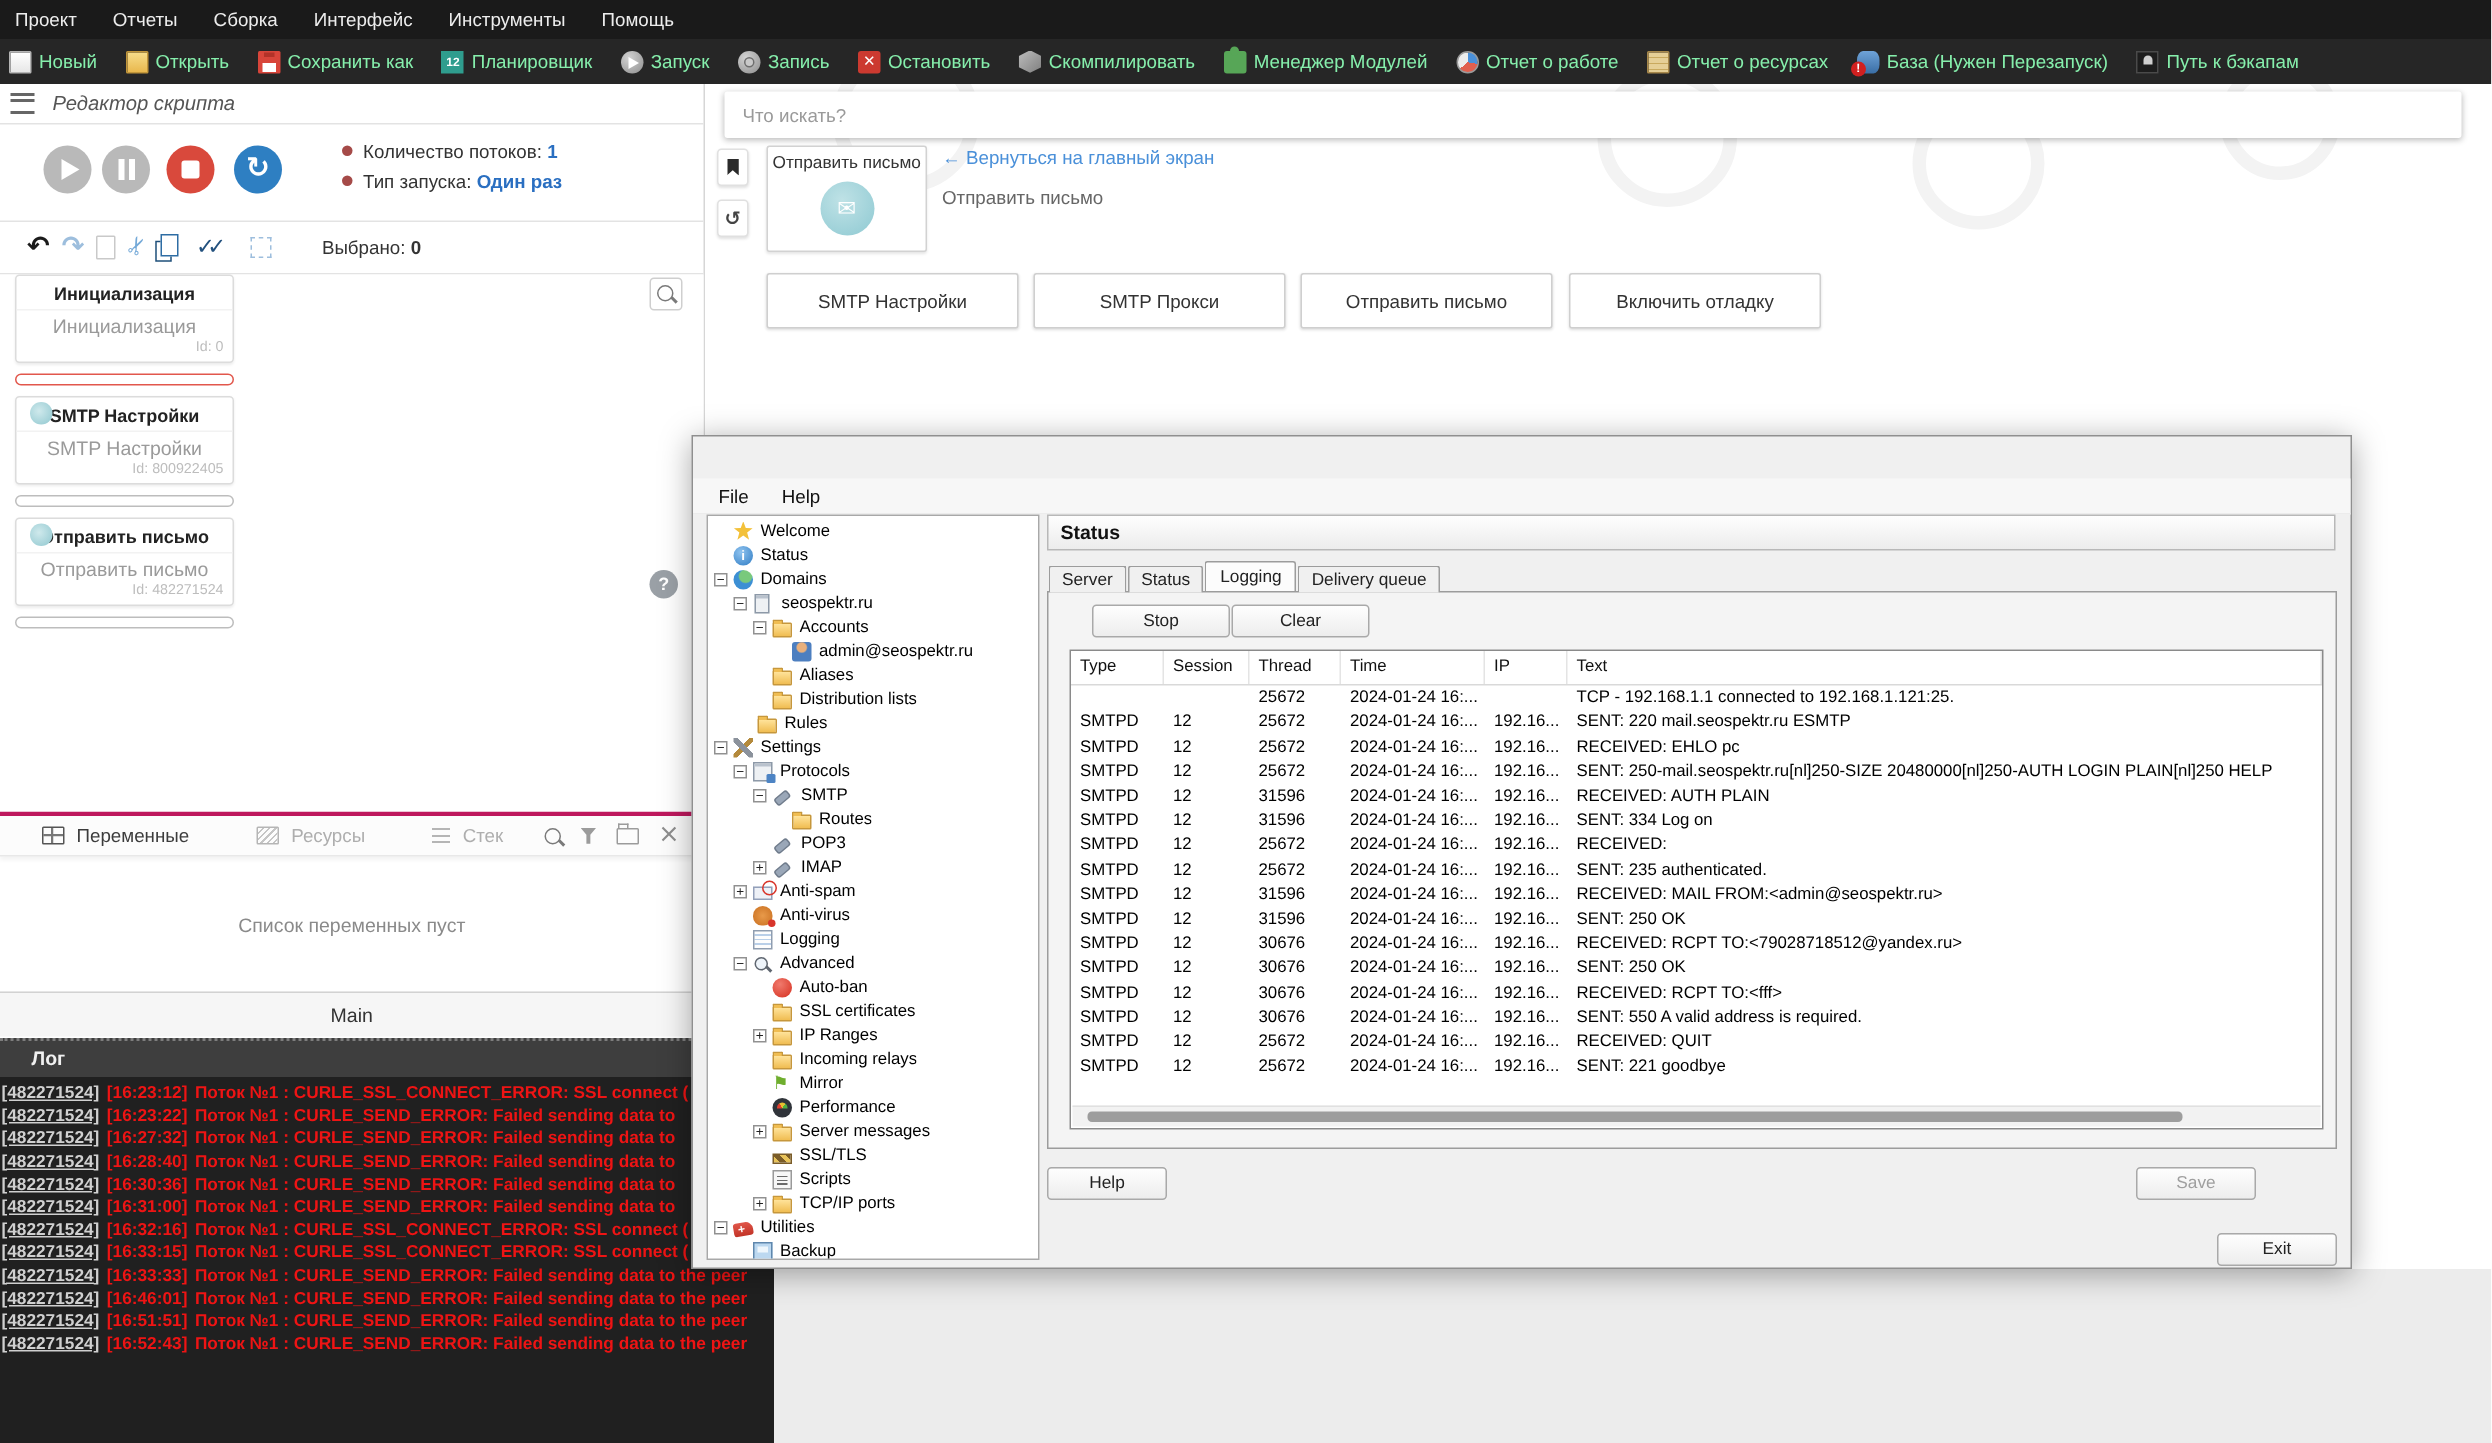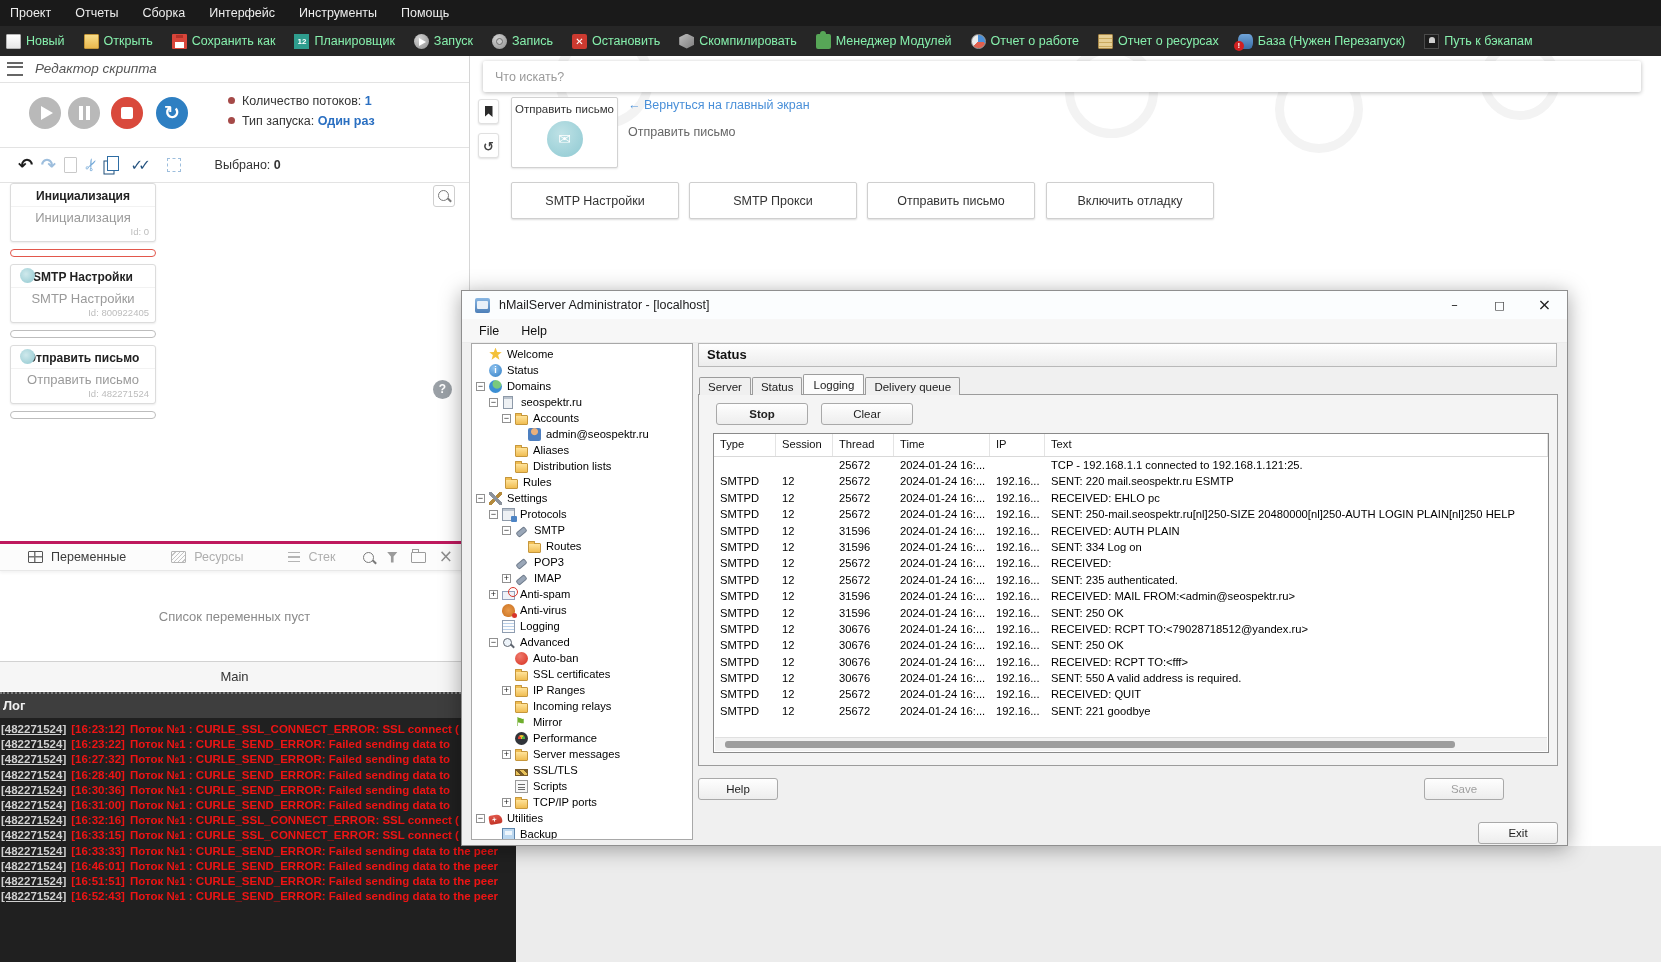--- a/index.html
+++ b/index.html
@@ -89,21 +89,21 @@
   .vt-actions{margin-left:auto;display:flex;align-items:center;gap:13px;padding-right:16px;}
   .funnel{width:11px;height:11px;background:#9b9b9b;clip-path:polygon(0 0,100% 0,62% 45%,62% 100%,38% 100%,38% 45%);}
   .folder-o{width:13px;height:9px;border:1.5px solid #9b9b9b;border-radius:1px;position:relative;box-sizing:content-box;}
   .folder-o::before{content:"";position:absolute;top:-4px;left:0;width:5px;height:2px;border:1.5px solid #9b9b9b;border-bottom:none;}
   .closex::before{content:"×";font:17px/1 "DejaVu Sans",sans-serif;color:#8e8e8e;}
   .se-empty{height:90px;display:flex;align-items:center;justify-content:center;color:#8a8a8a;font-size:13px;}
   .se-main{height:30px;background:#f6f6f6;border-top:1px solid #d2d2d2;text-align:center;line-height:29px;font-size:13px;color:#333;box-sizing:border-box;}
 
   
   .log-panel{position:absolute;left:0;top:692px;width:516px;height:270px;background:#202020;z-index:6;}
-  .log-header{height:26px;background:#3e3e3e;border-top:2px dotted #7d7d7d;color:#f0f0f0;font-weight:bold;font-size:13px;line-height:24px;padding-left:3px;box-sizing:border-box;}
+  .log-header{height:26px;background:#3e3e3e;border-top:2px dotted #7d7d7d;color:#f0f0f0;font-weight:bold;font-size:13px;line-height:24px;padding-left:21px;box-sizing:border-box;}
   .log-body{padding:4px 0 0 1px;overflow:hidden;height:240px;}
   .log-line{white-space:nowrap;overflow:hidden;height:15.2px;font-size:11.5px;font-weight:bold;line-height:15.2px;}
   .lid{color:#d0d0d0;text-decoration:underline;margin-right:5px;cursor:pointer;}
   .ltime{color:#ee1414;margin-right:5px;}
   .ltxt{color:#ee1414;}
 
   
   .right-area{position:absolute;left:470px;top:55px;width:1191px;height:907px;background:#fff;z-index:0;overflow:hidden;}
   .deco{position:absolute;border:9px solid #f3f3f3;border-radius:50%;}
   .search-input{position:absolute;left:13px;top:6px;width:1158px;height:31px;border:none;outline:none;box-shadow:0 1px 4px rgba(0,0,0,.28);border-radius:2px;padding:0 12px;font-size:12.5px;color:#333;box-sizing:border-box;background:#fff;font-family:inherit;}
@@ -171,21 +171,21 @@
   .backup-icon{background:#bcd8f0;border:1px solid #5f87ad;}
   .backup-icon::before{content:"";position:absolute;left:2px;right:2px;top:2px;height:4px;background:#eef6fc;}
   .tlabel{overflow:hidden;}
 
   .hm-heading{position:absolute;left:236px;top:52px;width:859px;height:24px;background:linear-gradient(#fefefe,#ececec);border:1px solid #b8b8b8;box-sizing:border-box;font-weight:bold;font-size:13px;line-height:22px;padding-left:8px;color:#111;}
   .hm-tabs{position:absolute;left:237px;top:83px;height:21px;z-index:2;}
   .hmtab{display:inline-block;vertical-align:bottom;border:1px solid #9c9c9c;border-bottom:none;background:#f0f0f0;font-size:11.5px;color:#222;padding:3px 8px 2px;margin-right:1px;border-radius:2px 2px 0 0;position:relative;top:1px;}
   .hmtab.active{background:#fcfcfc;padding:4px 9px 3px;top:0;}
   .hm-tabpage{position:absolute;left:236px;top:103px;width:860px;height:372px;border:1px solid #9c9c9c;background:#f4f4f4;box-sizing:border-box;z-index:1;}
   .win-btn{position:absolute;height:22px;background:linear-gradient(#fefefe,#ededed);border:1px solid #a9a9a9;border-radius:3px;font-size:11.5px;color:#222;font-family:inherit;padding:0;z-index:3;}
-  .hm-stop{left:254px;top:112px;width:92px;font-weight:bold;}
+  .hm-stop{left:266px;top:112px;width:92px;}
   .hm-clear{left:359px;top:112px;width:92px;}
   .hm-help{left:236px;top:487px;width:80px;}
   .hm-save{left:962px;top:487px;width:80px;color:#9f9f9f;}
   .hm-exit{left:1016px;top:531px;width:80px;}
   .hm-table{position:absolute;left:251px;top:142px;width:836px;height:320px;background:#fff;border:1px solid #8a8a8a;box-sizing:border-box;z-index:2;overflow:hidden;}
   .thead{display:flex;height:22px;border-bottom:1px solid #d9d9d9;}
   .th{font-size:11.2px;color:#111;line-height:21px;padding-left:6px;border-right:1px solid #e4e4e4;box-sizing:border-box;overflow:hidden;white-space:nowrap;}
   .trowt{display:flex;height:16.4px;}
   .td{font-size:11.2px;color:#000;line-height:16.4px;padding-left:6px;box-sizing:border-box;white-space:nowrap;overflow:hidden;}
   .c0{width:62px;flex:none;}.c1{width:57px;flex:none;}.c2{width:61px;flex:none;}.c3{width:96px;flex:none;}.c4{width:55px;flex:none;}.c5{flex:1;min-width:0;}
@@ -370,29 +370,20 @@
     <div class="desc">Отправить письмо</div>
     <div id="actionbtns">
         <div class="action-btn" style="left: 41px;">SMTP Настройки</div>
         <div class="action-btn" style="left: 219px;">SMTP Прокси</div>
         <div class="action-btn" style="left: 397px;">Отправить письмо</div>
         <div class="action-btn" style="left: 576px;">Включить отладку</div>
       </div>
   </div>
 
   <div class="hmail">
-    <div class="hm-titlebar">
-      <span class="hm-appicon"></span>
-      <span class="hm-title">hMailServer Administrator - [localhost]</span>
-      <span class="hm-winbtns">
-        <span class="wbtn minb"></span>
-        <span class="wbtn maxb"></span>
-        <span class="wbtn clsb"></span>
-      </span>
-    </div>
     <div class="hm-menubar" id="hmmenu">
         <span class="hm-menuitem">File</span>
         <span class="hm-menuitem">Help</span>
       </div>
     <div class="hm-tree" id="hmtree">
         <div class="trow" style="padding-left: 4px;">
           <span class="tspace"></span>
           <span class="ti star-icon"></span>
           <span class="tlabel">Welcome</span>
         </div>

